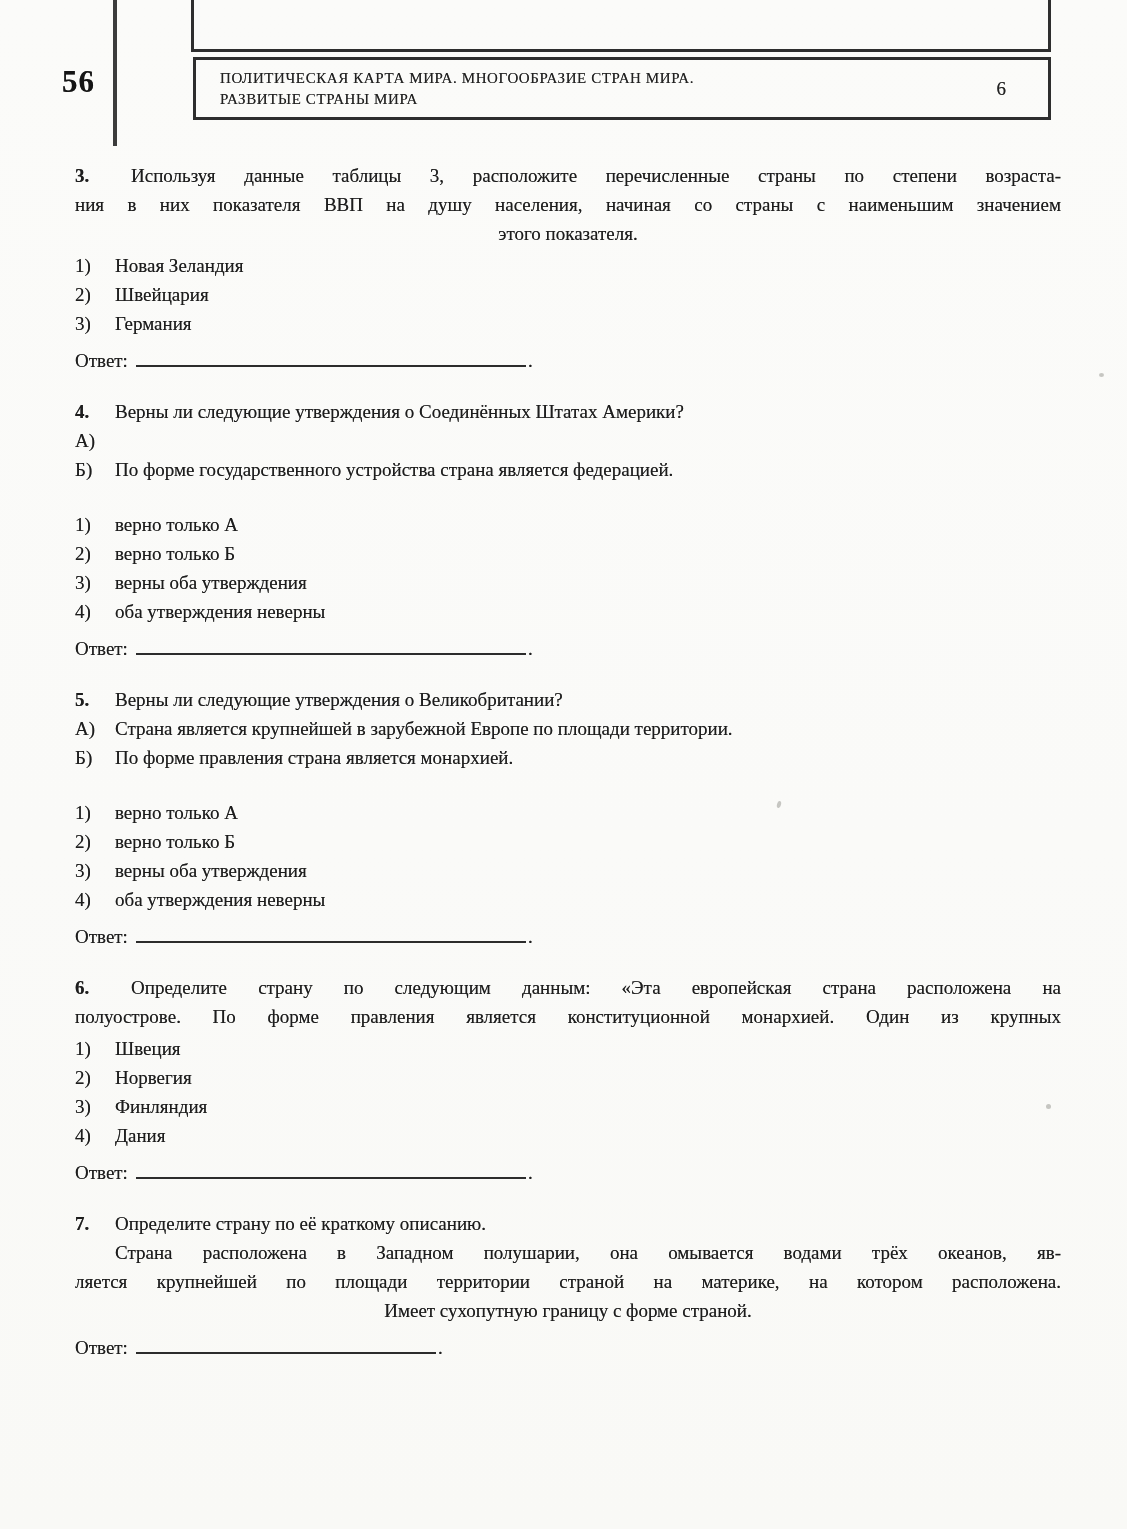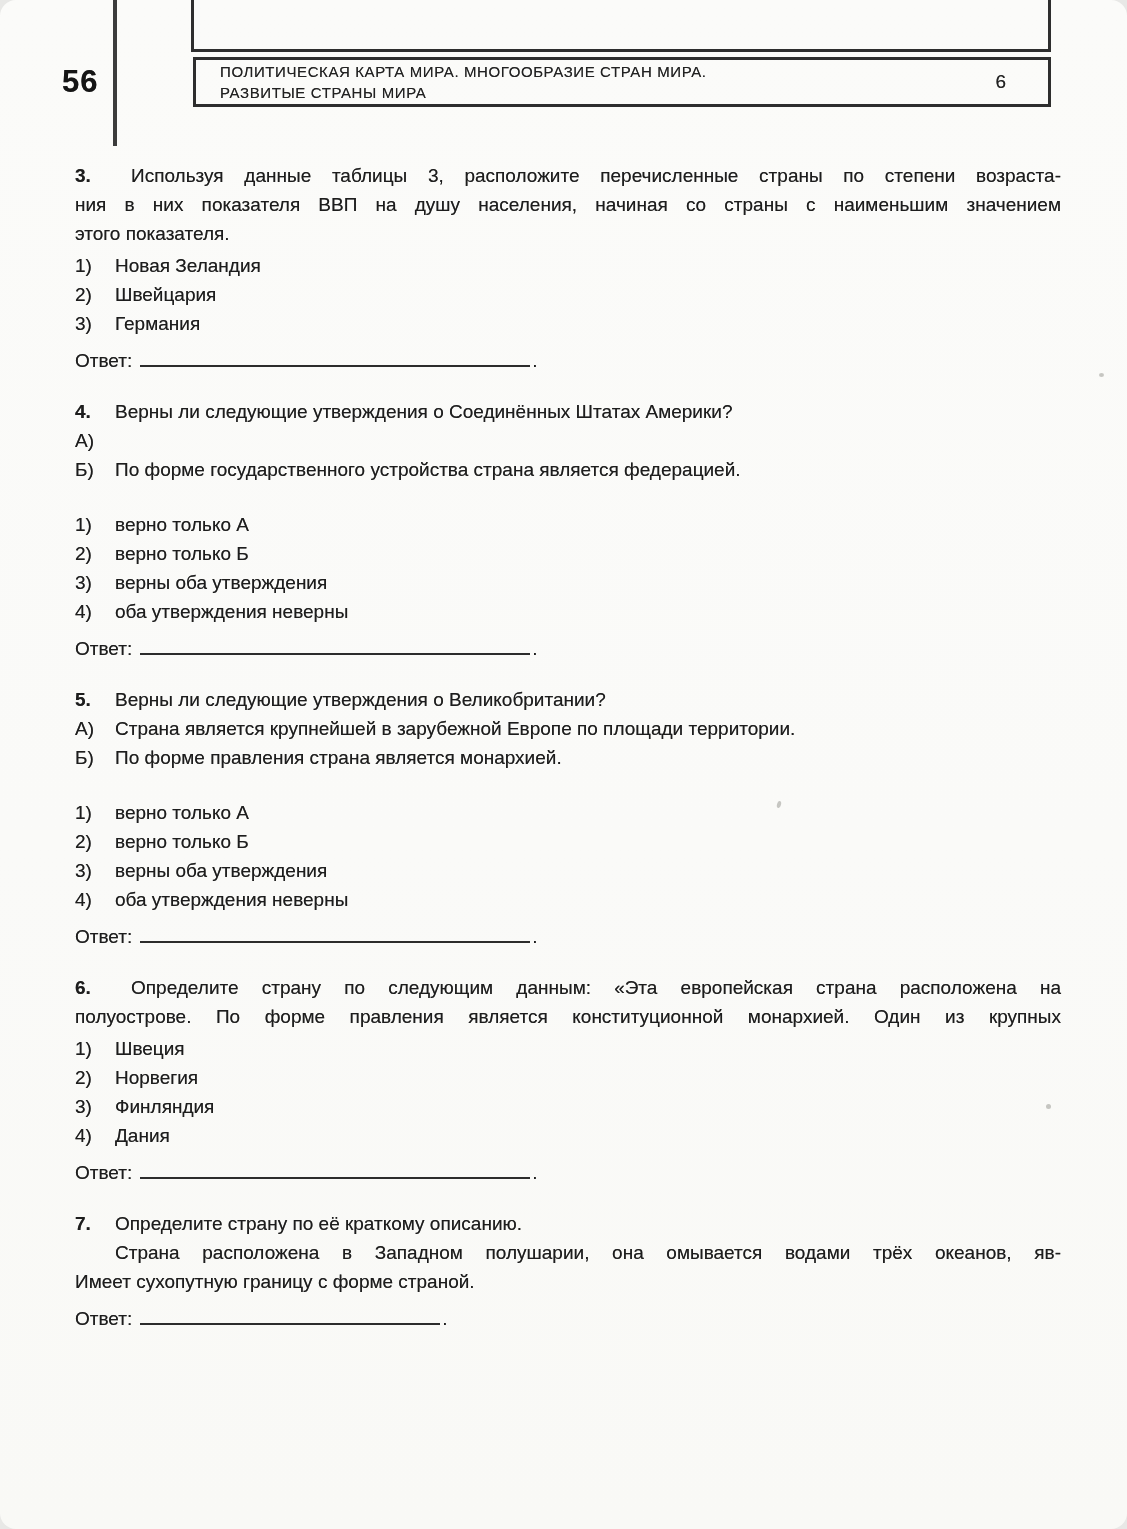--- a/index.html
+++ b/index.html
@@ -7,23 +7,22 @@
     padding: 0;
     background: #e8e8e6;
   }
   .page {
     position: relative;
     width: 1127px;
     height: 1529px;
     margin: 0 auto;
     background: linear-gradient(180deg, #fbfbf9 0%, #fafaf8 55%, #f9f9f6 100%);
     color: #1d1d1d;
-    font-family: Liberation Sans, sans-serif;
+    font-family: Liberation Serif, serif;
     overflow: hidden;
-    border-radius: 16px;
   }
   .ink { text-shadow: 0 0 0.45px rgba(20,20,20,0.6); }
 
   
   .left-pagenum {
     position: absolute;
     left: 62px; top: 64px;
     font-size: 31px;
     font-weight: 700;
     letter-spacing: 1px;
@@ -39,21 +38,21 @@
     position: absolute;
     left: 191px; top: -14px;
     width: 860px; height: 66px;
     border: 3px solid #2e2e2e;
     border-top: none;
     box-sizing: border-box;
   }
   .header-box {
     position: absolute;
     left: 193px; top: 57px;
-    width: 858px; height: 50px;
+    width: 858px; height: 63px;
     border: 3px solid #2e2e2e;
     box-sizing: border-box;
     display: flex;
     align-items: center;
   }
   .header-title {
     padding-left: 24px;
     font-size: 15px;
     font-weight: 400;
     letter-spacing: 0.6px;
@@ -91,21 +90,21 @@
     text-align: justify;
     text-align-last: justify;
     margin-left: 16px;
   }
   .ltext-left { flex: 1; }
 
   .line-just {
     text-align: justify;
     text-align-last: justify;
   }
-  .line-left { text-align: left; }
+  .line-left { text-align: center; }
   .indented { text-indent: 40px; }
 
   .stmt, .opt { display: flex; }
   .snum, .onum { flex: none; width: 40px; }
 
   .options { margin-top: 3px; }
   .options.gapped { margin-top: 26px; }
 
   .answer-row {
     margin-top: 8px;
@@ -299,20 +298,21 @@
         <span class="answer-dot">.</span>
       </div>
     </section>
 
     <section class="question">
       <div class="line-first">
         <span class="qnum">7.</span>
         <span class="ltext-left">Определите страну по её краткому описанию.</span>
       </div>
       <div class="line-just indented">Страна расположена в Западном полушарии, она омывается водами трёх океанов, яв-</div>
+      <div class="line-just">ляется крупнейшей по площади территории страной на материке, на котором расположена.</div>
       <div class="line-left">Имеет сухопутную границу с форме страной.</div>
 
       <div class="answer-row">
         <span class="answer-label">Ответ:</span>
         <span class="answer-blank short"></span>
         <span class="answer-dot">.</span>
       </div>
     </section>
 
   </div>

